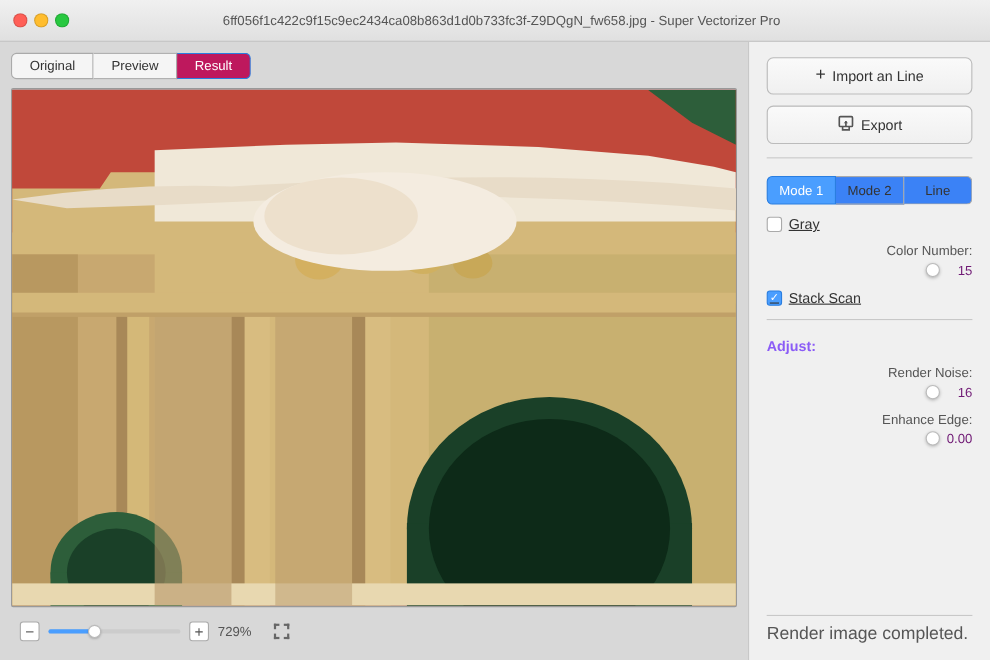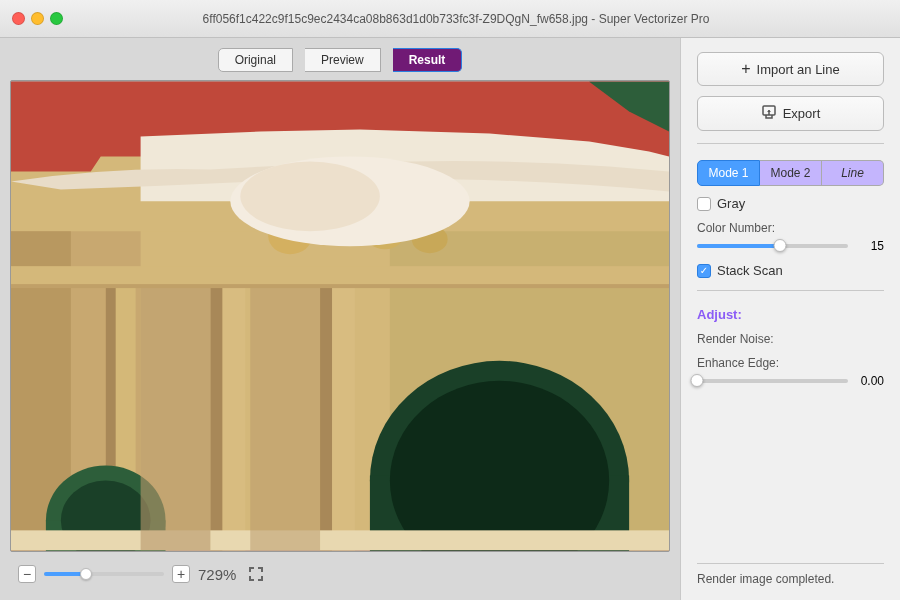--- a/index.html
+++ b/index.html
@@ -55,39 +55,37 @@
     
     .canvas-panel {
       flex: 1;
       display: flex;
       flex-direction: column;
       padding: 10px;
       background: #d8d8d8;
     }
     .view-tabs {
       display: flex;
-      justify-content: center;
       margin-bottom: 8px;
-      gap: 12px;
+      gap: 0;
     }
     .view-tab {
       padding: 4px 16px;
       font-size: 12px;
       border: 1px solid #aaa;
       background: #f5f5f5;
       cursor: pointer;
       color: #333;
     }
     .view-tab:first-child { border-radius: 5px 0 0 5px; }
     .view-tab:last-child { border-radius: 0 5px 5px 0; }
     .view-tab.active {
-      background: #701a75;
+      background: #be185d;
       color: white;
       border-color: #2a7ee0;
-      font-weight: bold;
     }
     .view-tab:not(:first-child) { border-left: none; }
 
     .image-canvas {
       flex: 1;
       background: #b0b0b0;
       border: 1px solid #999;
       border-radius: 2px;
       overflow: hidden;
       position: relative;
@@ -138,21 +136,21 @@
       left: calc(35% - 6px);
       top: -4px;
       width: 12px;
       height: 12px;
       background: white;
       border: 1px solid #bbb;
       border-radius: 50%;
       box-shadow: 0 1px 2px rgba(0,0,0,0.2);
     }
     .zoom-percent {
-      font-size: 15px;
+      font-size: 12px;
       color: #555;
       min-width: 40px;
     }
     .fit-icon {
       width: 20px;
       height: 20px;
       cursor: pointer;
       display: flex; align-items: center; justify-content: center;
       color: #555;
       font-size: 14px;
@@ -186,38 +184,39 @@
     .mode-tabs {
       display: flex;
       gap: 0;
       margin-top: 4px;
     }
     .mode-tab {
       flex: 1;
       padding: 5px 8px;
       font-size: 12px;
       border: 1px solid #aaa;
-      background: #c4b5fd;
+      background: #3b82f6;
       cursor: pointer;
       color: #333;
       text-align: center;
     }
     .mode-tab:first-child { border-radius: 5px 0 0 5px; }
-    .mode-tab:last-child { border-radius: 0 5px 5px 0; font-style: italic; }
+    .mode-tab:last-child { border-radius: 0 5px 5px 0; }
     .mode-tab.active {
       background: #4a9eff;
       color: white;
       border-color: #2a7ee0;
     }
     .mode-tab:not(:first-child) { border-left: none; }
 
     .option-row {
       display: flex;
       align-items: center;
       gap: 6px;
+      text-decoration: underline;
     }
     .checkbox-custom {
       width: 14px;
       height: 14px;
       border: 1px solid #aaa;
       background: white;
       border-radius: 3px;
       display: flex; align-items: center; justify-content: center;
       cursor: pointer;
       font-size: 10px;
@@ -226,20 +225,21 @@
     .checkbox-custom.checked {
       background: #4a9eff;
       border-color: #2a7ee0;
       color: white;
     }
 
     .slider-section {
       display: flex;
       flex-direction: column;
       gap: 4px;
+      align-items: flex-end;
     }
     .slider-label {
       font-size: 12px;
       color: #555;
     }
     .slider-row {
       display: flex;
       align-items: center;
       gap: 8px;
     }
@@ -262,42 +262,42 @@
       width: 13px;
       height: 13px;
       background: white;
       border: 1px solid #bbb;
       border-radius: 50%;
       box-shadow: 0 1px 3px rgba(0,0,0,0.25);
       transform: translateX(-50%);
     }
     .slider-value {
       font-size: 12px;
-      color: #000000;
+      color: #701a75;
       min-width: 28px;
       text-align: right;
     }
 
     .section-title {
       font-size: 13px;
       font-weight: bold;
       color: #8b5cf6;
       margin-top: 4px;
     }
 
     .divider {
       height: 1px;
       background: #c8c8c8;
       margin: 2px 0;
     }
 
     .status-bar {
       margin-top: auto;
       padding-top: 8px;
-      font-size: 12px;
+      font-size: 16px;
       color: #555;
       border-top: 1px solid #c8c8c8;
     }
   </style>
 </head>
 <body>
 
 <div class="titlebar">
   <div class="traffic-lights">
     <div class="traffic-light tl-close"></div>
@@ -449,20 +449,27 @@
       <div class="checkbox-custom checked">✓</div>
       <span>Stack Scan</span>
     </div>
 
     <div class="divider"></div>
 
     <span class="section-title">Adjust:</span>
 
     <div class="slider-section">
       <span class="slider-label">Render Noise:</span>
+      <div class="slider-row">
+        <div class="slider-container">
+          <div class="slider-fill" style="width: 50%;"></div>
+          <div class="slider-thumb" style="left: 50%;"></div>
+        </div>
+        <span class="slider-value">16</span>
+      </div>
     </div>
 
     <div class="slider-section">
       <span class="slider-label">Enhance Edge:</span>
       <div class="slider-row">
         <div class="slider-container">
           <div class="slider-fill" style="width: 0%;"></div>
           <div class="slider-thumb" style="left: 0%;"></div>
         </div>
         <span class="slider-value">0.00</span>

